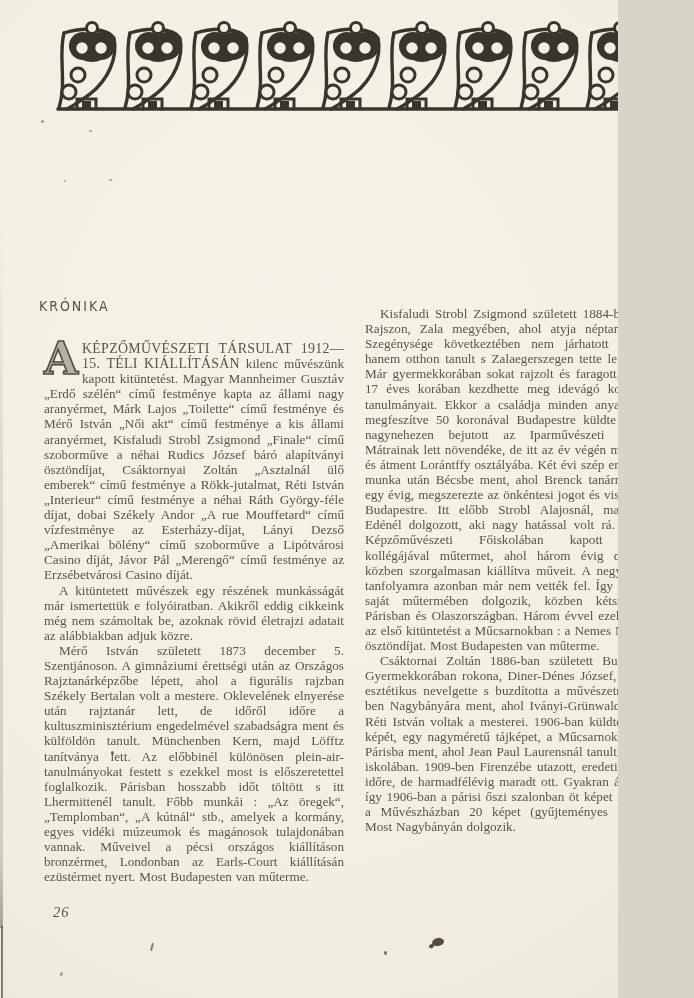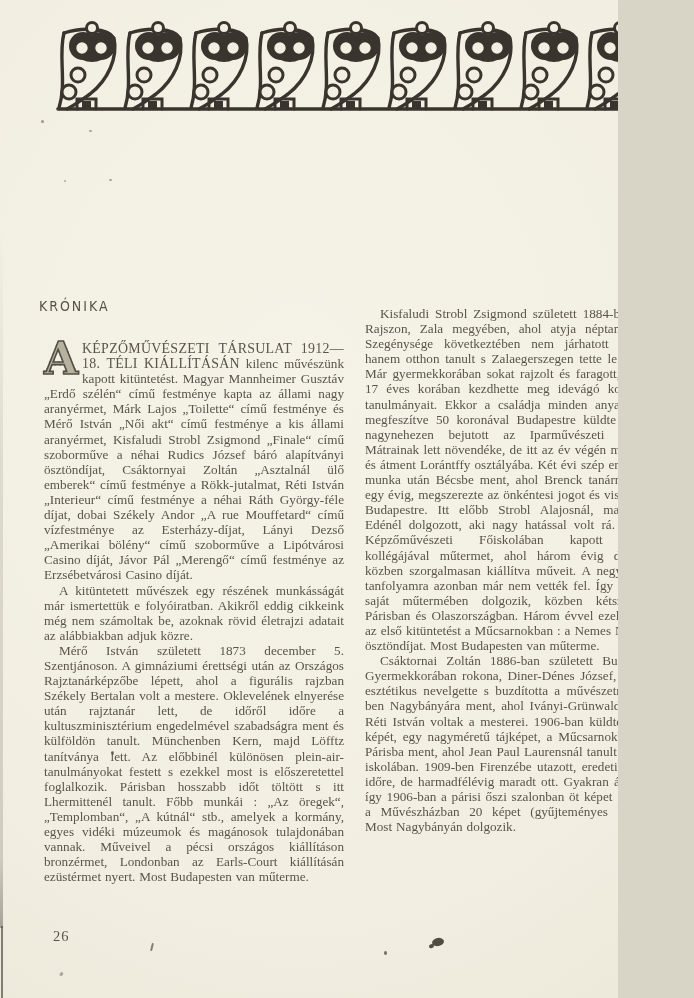--- a/index.html
+++ b/index.html
@@ -54,22 +54,22 @@
     margin:1px 5px 0 0;
     text-align:center;
     color:#b7b1a0;
     -webkit-text-stroke:1.6px #544e44;
     background:repeating-linear-gradient(135deg, rgba(84,78,68,.8) 0 1.1px, rgba(84,78,68,0) 1.1px 3.4px);
     -webkit-background-clip:text;
     background-clip:text;
   }
 
   .page-number{
-    position:absolute;left:53px;top:928px;
-    font-size:14.5px;color:var(--ink);letter-spacing:1px;
+    position:absolute;left:53px;top:904px;
+    font-size:14.5px;color:var(--ink);letter-spacing:1px;font-style:italic;
   }
 
   
   .edge-line{
     position:absolute;left:0;top:228px;width:3px;height:700px;
     background:linear-gradient(to bottom, rgba(90,84,72,0), rgba(90,84,72,.14) 35%, rgba(90,84,72,.22) 90%, rgba(80,74,62,.45));
   }
   .edge-line-bottom{
     position:absolute;left:1px;top:926px;width:2px;height:72px;
     background:rgba(72,66,54,.65);
@@ -134,21 +134,21 @@
   </svg>
 
   <div class="edge-line"></div>
   <div class="edge-line-bottom"></div>
 
   <h1 class="kronika">KRÓNIKA</h1>
 
   <div class="col col-left">
     <p class="para">
       <span class="dropcap">A</span>
-      <span class="caps">KÉPZŐMŰVÉSZETI TÁRSULAT 1912—18. TÉLI KIÁLLÍTÁSÁN</span>
+      <span class="caps">KÉPZŐMŰVÉSZETI TÁRSULAT 1912—15. TÉLI KIÁLLÍTÁSÁN</span>
       <span>kilenc művészünk kapott kitüntetést. Magyar Mannheimer Gusztáv „Erdő szélén“ című festménye kapta az állami nagy aranyérmet, Márk Lajos „Toilette“ című festménye és Mérő István „Női akt“ című festménye a kis állami aranyérmet, Kisfaludi Strobl Zsigmond „Finale“ című szoborműve a néhai Rudics József báró alapítványi ösztöndíjat, Csáktornyai Zoltán „Asztalnál ülő emberek“ című festménye a Rökk-jutalmat, Réti István „Interieur“ című festménye a néhai Ráth György-féle díjat, dobai Székely Andor „A rue Mouffetard“ című vízfestménye az Esterházy-díjat, Lányi Dezső „Amerikai bölény“ című szoborműve a Lipótvárosi Casino díját, Jávor Pál „Merengő“ című festménye az Erzsébetvárosi Casino díját.</span>
     </p>
     <p class="para indent">A kitüntetett művészek egy részének munkásságát már ismertettük e folyóiratban. Akikről eddig cikkeink még nem számoltak be, azoknak rövid életrajzi adatait az alábbiakban adjuk közre.</p>
     <p class="para indent">Mérő István született 1873 december 5. Szentjánoson. A gimnáziumi érettségi után az Országos Rajztanárképzőbe lépett, ahol a figurális rajzban Székely Bertalan volt a mestere. Oklevelének elnyerése után rajztanár lett, de időről időre a kultuszminisztérium engedelmével szabadságra ment és külföldön tanult. Münchenben Kern, majd Löfftz tanítványa lett. Az előbbinél különösen plein-air-tanulmányokat festett s ezekkel most is előszeretettel foglalkozik. Párisban hosszabb időt töltött s itt Lhermittenél tanult. Főbb munkái : „Az öregek“, „Templomban“, „A kútnál“ stb., amelyek a kormány, egyes vidéki múzeumok és magánosok tulajdonában vannak. Műveivel a pécsi országos kiállításon bronzérmet, Londonban az Earls-Court kiállításán ezüstérmet nyert. Most Budapesten van műterme.</p>
   </div>
 
   <div class="col col-right">
     <p class="para indent">Kisfaludi Strobl Zsigmond született 1884-ben Alsó-Rajszon, Zala megyében, ahol atyja néptanító volt. Szegénysége következtében nem járhatott iskolába, hanem otthon tanult s Zalaegerszegen tette le vizsgáit. Már gyermekkorában sokat rajzolt és faragott, de csak 17 éves korában kezdhette meg idevágó komolyabb tanulmányait. Ekkor a családja minden anyagi erejét megfeszítve 50 koronával Budapestre küldte őt, ahol nagynehezen bejutott az Iparművészeti Iskolába. Mátrainak lett növendéke, de itt az év végén megbukott és átment Lorántffy osztályába. Két évi szép eredményű munka után Bécsbe ment, ahol Brenck tanárnál tanult egy évig, megszerezte az önkéntesi jogot és visszakerült Budapestre. Itt előbb Strobl Alajosnál, majd Telcs Edénél dolgozott, aki nagy hatással volt rá. Végre a Képzőművészeti Főiskolában kapott néhány kollégájával műtermet, ahol három évig dolgozott, közben szorgalmasan kiállítva műveit. A negyedik évi tanfolyamra azonban már nem vették fel. Így öt év óta saját műtermében dolgozik, közben kétszer volt Párisban és Olaszországban. Három évvel ezelőtt kapta az első kitüntetést a Műcsarnokban : a Nemes Nándorné ösztöndíjat. Most Budapesten van műterme.</p>
     <p class="para indent">Csáktornai Zoltán 1886-ban született Budapesten. Gyermekkorában rokona, Diner-Dénes József, a kitűnő esztétikus nevelgette s buzdította a művészetre. 1902-ben Nagybányára ment, ahol Iványi-Grünwald Béla és Réti István voltak a mesterei. 1906-ban küldte be első képét, egy nagyméretű tájképet, a Műcsarnokba, aztán Párisba ment, ahol Jean Paul Laurensnál tanult a Julian-iskolában. 1909-ben Firenzébe utazott, eredetileg rövid időre, de harmadfélévig maradt ott. Gyakran állított ki, így 1906-ban a párisi őszi szalonban öt képet 1910-ben a Művészházban 20 képet (gyűjteményes kiállítás). Most Nagybányán dolgozik.</p>
   </div>

